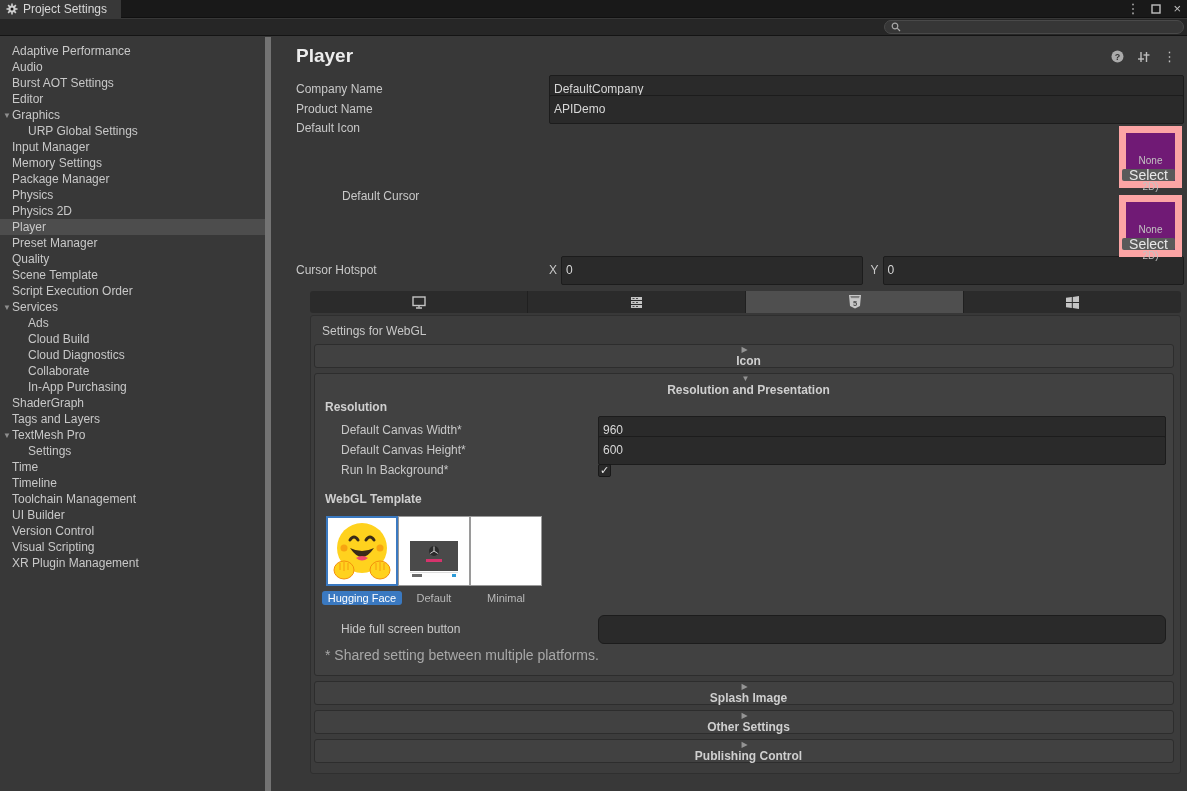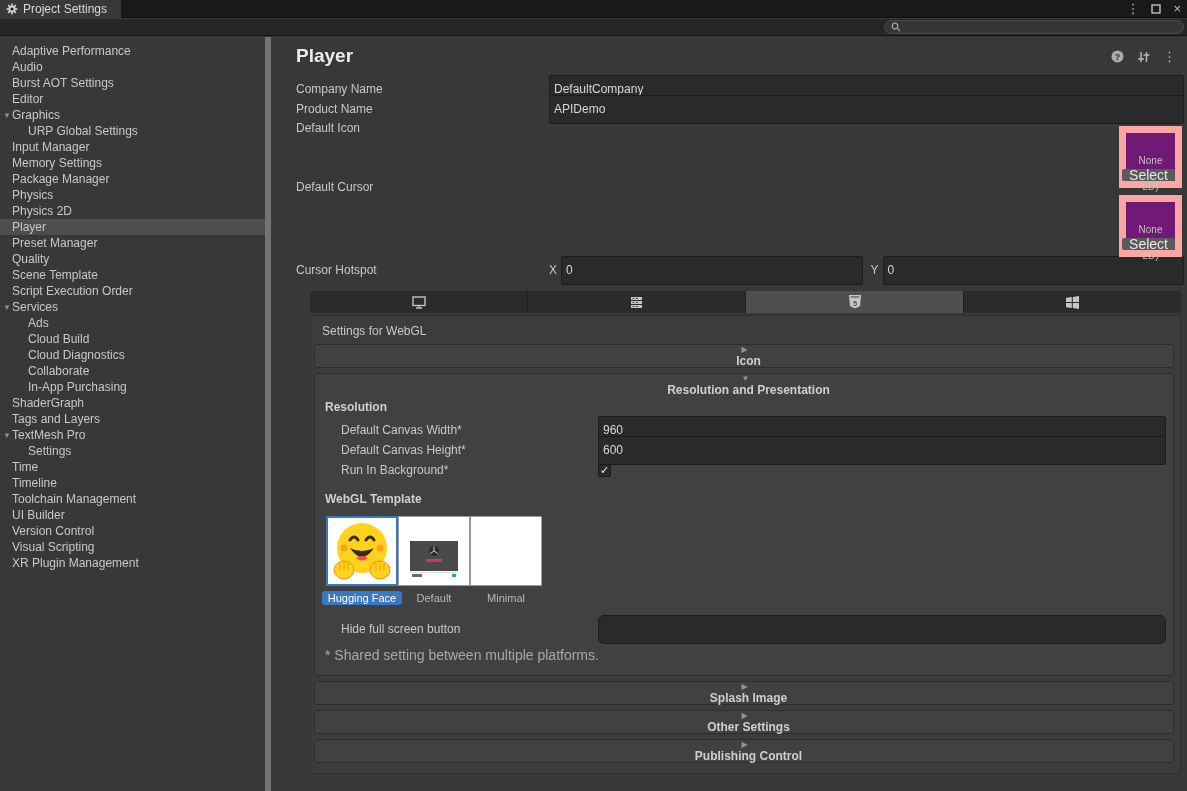--- a/index.html
+++ b/index.html
@@ -353,21 +353,21 @@
     <input class="tfield" value="APIDemo" style="">
   </div>
 
   <div class="texblock">
     <span class="texlabel" style="top:0;">Default Icon</span>
     <div class="texbox" style="top:5px;">
       <div>None</div>
       <div>(Texture 2D)</div>
       <button class="selectbtn">Select</button>
     </div>
-    <span class="texlabel" style="top:59px;">Default Cursor</span>
+    <span class="texlabel" style="top:68px;margin-left:46px;">Default Cursor</span>
     <div class="texbox" style="top:74px;">
       <div>None</div>
       <div>(Texture 2D)</div>
       <button class="selectbtn">Select</button>
     </div>
   </div>
 
   <div class="frow" style="height:18px;">
     <span class="lbl">Cursor Hotspot</span>
     <span class="hotspot-x">X</span>

